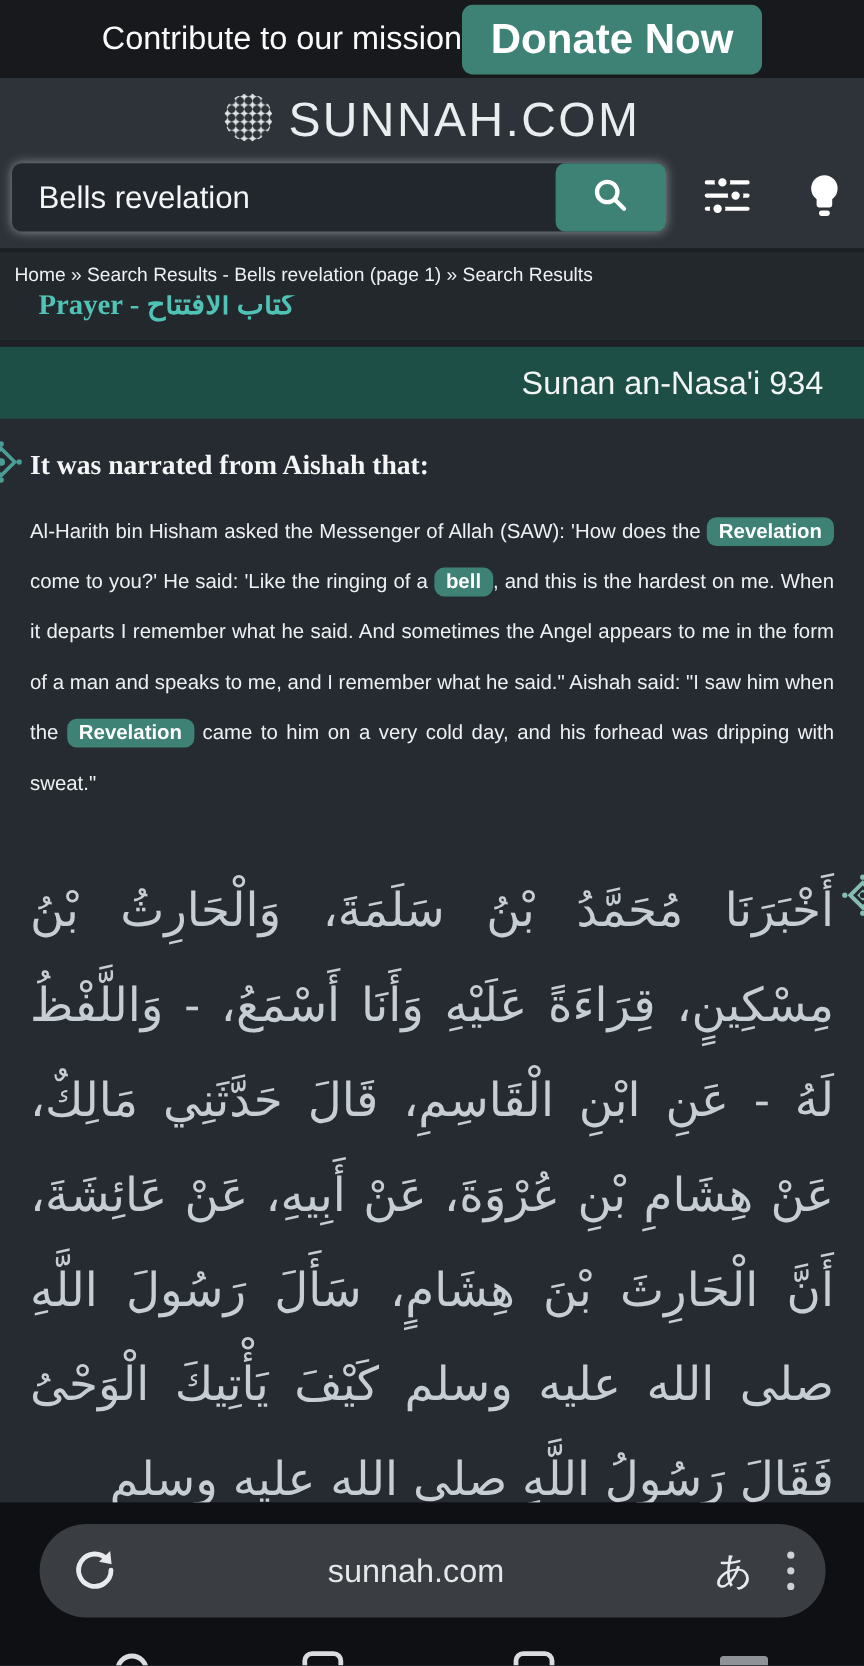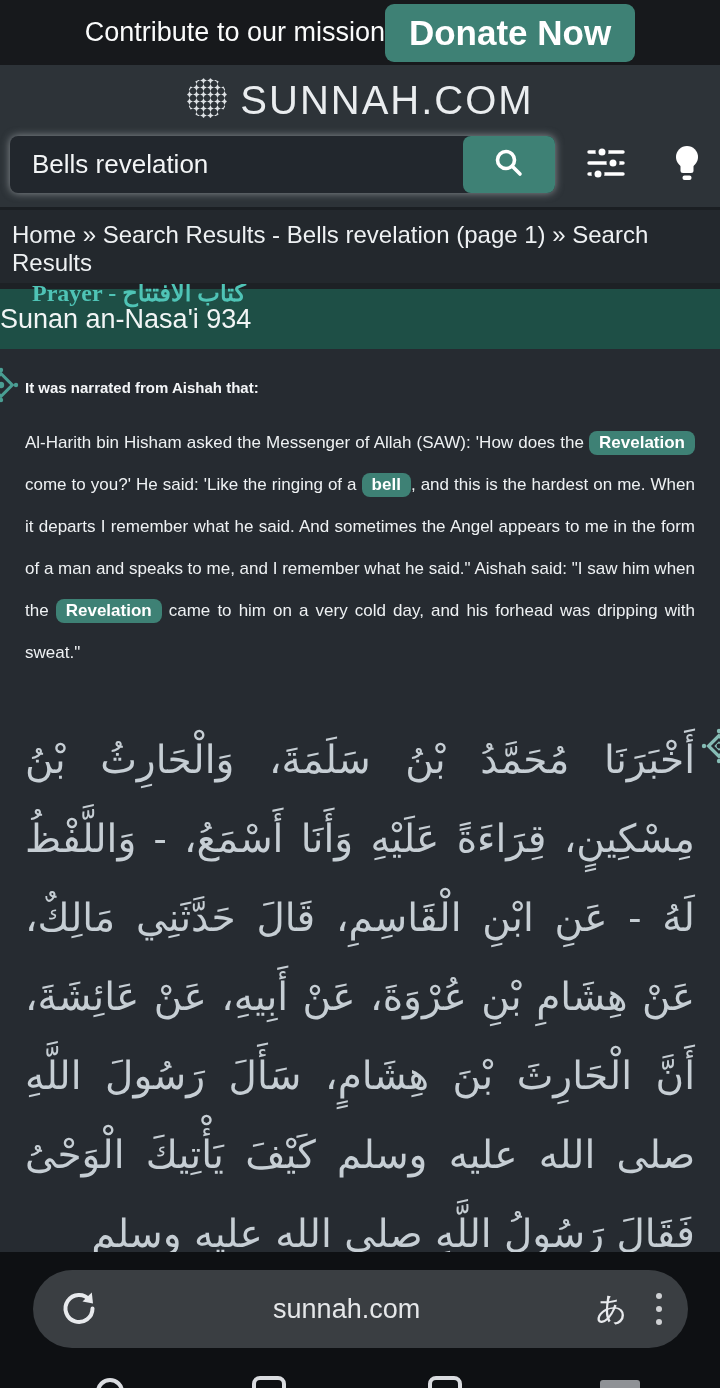--- a/index.html
+++ b/index.html
@@ -23,32 +23,32 @@
   .search-input{flex:1;min-width:0;background:transparent;border:none;outline:none;
     color:#f3f5f6;font-size:26px;padding:0 6px 0 22px;font-family:inherit;}
   .search-btn{width:92px;height:57px;flex:none;background:#3e8175;border:none;border-radius:8px;
     display:flex;align-items:center;justify-content:center;cursor:pointer;}
   .icon-btn{background:none;border:none;padding:0;cursor:pointer;display:flex;align-items:center;}
   .filter-btn{margin-left:31px;}
   .bulb-btn{margin-left:47px;}
   
   .breadcrumb-section{background:#23282d;border-top:3px solid #1b1f23;height:76px;
     box-sizing:border-box;padding:11px 12px 0;}
-  .breadcrumb{font-size:24px;color:#eef1f3;}
+  .breadcrumb{font-size:16px;color:#eef1f3;}
   .book-line{margin:7px 0 0 20px;height:27px;overflow:hidden;display:flex;align-items:flex-end;font-family:Liberation Serif, serif;}
   .book-link{color:#4fc4b6;font-weight:bold;font-size:24px;line-height:35px;text-decoration:none;}
   
   .hadith-banner{background:#1e4f46;border-top:6px solid #1d2125;height:60px;
-    display:flex;align-items:center;justify-content:flex-start;padding-right:34px;}
+    display:flex;align-items:center;justify-content:flex-end;padding-right:34px;}
   .hadith-ref{color:#f2f5f5;font-size:27px;text-decoration:none;}
   
   .content{padding:0 25px;position:relative;}
   .narrator-row{position:relative;margin-top:23px;}
   .orn-left{position:absolute;left:-42px;top:-5px;}
-  .narrator{font-weight:bold;font-size:15px;color:#f3f5f7;line-height:32px;}
+  .narrator{font-weight:bold;font-size:23px;color:#f3f5f7;line-height:32px;font-family:Liberation Serif, serif;}
   .english{margin:18px 0 0;font-size:17px;line-height:42px;color:#eef1f3;text-align:justify;}
   .hl{background:#3e8175;color:#fff;font-weight:bold;border-radius:8px;padding:2px 10px 3px;}
   .arabic-wrap{position:relative;margin-top:46px;}
   .orn-right{position:absolute;right:-42px;top:8px;}
   .arabic{direction:rtl;margin:0;font-family:"DejaVu Serif",serif;font-size:39px;line-height:79px;
     color:#c6ced4;text-align:justify;}
   
   .browser-bar{position:absolute;left:0;bottom:0;width:720px;height:136px;background:#0e1013;overflow:hidden;}
   .url-pill{margin:18px auto 0;width:655px;height:78px;background:#3a3e42;border-radius:39px;
     display:flex;align-items:center;}

